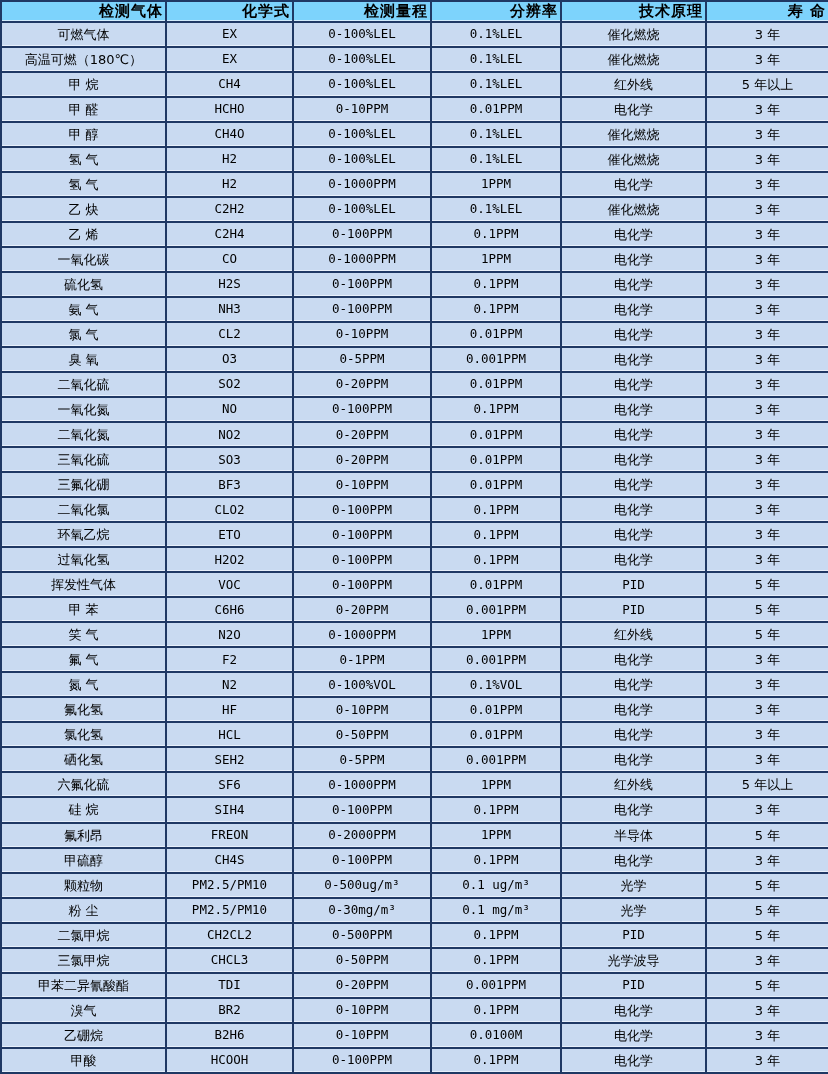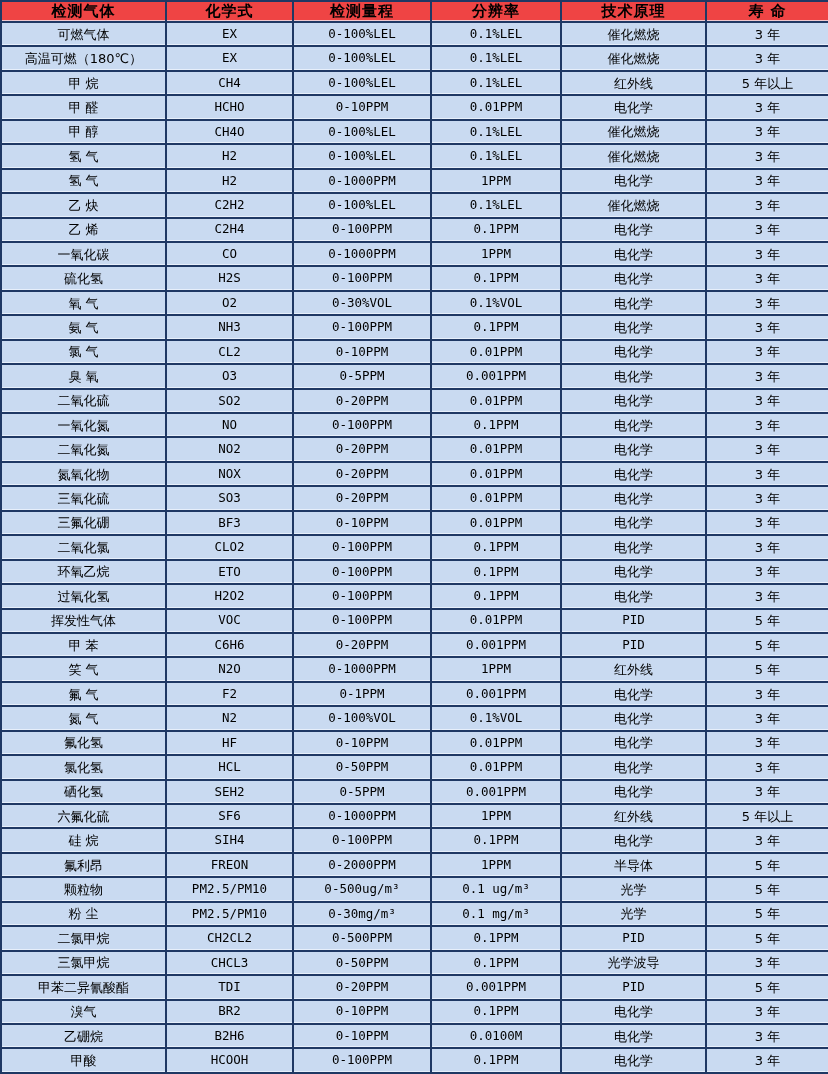--- a/index.html
+++ b/index.html
@@ -21,24 +21,25 @@
     border: 2px solid #1F3864;
     text-align: center;
     vertical-align: middle;
     padding: 0 2px;
     white-space: nowrap;
     overflow: hidden;
     color: #000000;
     box-shadow: inset 0 -1px 0 rgba(240,246,253,0.75);
   }
   table.spec th {
-    background: #ef4444;
+    background: #7dd3fc;
     font-size: 15px;
     font-weight: bold;
     letter-spacing: 1px;
+    text-align: right;
   }
   table.spec td {
     background: #C9DAF1;
     font-size: 13px;
     line-height: 1;
   }
   table.spec td.mono {
     font-family: "DejaVu Sans Mono", monospace;
     font-size: 12.5px;
   }
@@ -154,28 +155,20 @@
       </tr>
       <tr>
         <td>硫化氢</td>
         <td class="mono">H2S</td>
         <td class="mono">0-100PPM</td>
         <td class="mono">0.1PPM</td>
         <td>电化学</td>
         <td>3 年</td>
       </tr>
       <tr>
-        <td>氧 气</td>
-        <td class="mono">O2</td>
-        <td class="mono">0-30%VOL</td>
-        <td class="mono">0.1%VOL</td>
-        <td>电化学</td>
-        <td>3 年</td>
-      </tr>
-      <tr>
         <td>氨 气</td>
         <td class="mono">NH3</td>
         <td class="mono">0-100PPM</td>
         <td class="mono">0.1PPM</td>
         <td>电化学</td>
         <td>3 年</td>
       </tr>
       <tr>
         <td>氯 气</td>
         <td class="mono">CL2</td>
@@ -204,28 +197,20 @@
         <td>一氧化氮</td>
         <td class="mono">NO</td>
         <td class="mono">0-100PPM</td>
         <td class="mono">0.1PPM</td>
         <td>电化学</td>
         <td>3 年</td>
       </tr>
       <tr>
         <td>二氧化氮</td>
         <td class="mono">NO2</td>
-        <td class="mono">0-20PPM</td>
-        <td class="mono">0.01PPM</td>
-        <td>电化学</td>
-        <td>3 年</td>
-      </tr>
-      <tr>
-        <td>氮氧化物</td>
-        <td class="mono">NOX</td>
         <td class="mono">0-20PPM</td>
         <td class="mono">0.01PPM</td>
         <td>电化学</td>
         <td>3 年</td>
       </tr>
       <tr>
         <td>三氧化硫</td>
         <td class="mono">SO3</td>
         <td class="mono">0-20PPM</td>
         <td class="mono">0.01PPM</td>
@@ -346,20 +331,28 @@
       </tr>
       <tr>
         <td>氟利昂</td>
         <td class="mono">FREON</td>
         <td class="mono">0-2000PPM</td>
         <td class="mono">1PPM</td>
         <td>半导体</td>
         <td>5 年</td>
       </tr>
       <tr>
+        <td>甲硫醇</td>
+        <td class="mono">CH4S</td>
+        <td class="mono">0-100PPM</td>
+        <td class="mono">0.1PPM</td>
+        <td>电化学</td>
+        <td>3 年</td>
+      </tr>
+      <tr>
         <td>颗粒物</td>
         <td class="mono">PM2.5/PM10</td>
         <td class="mono">0-500ug/m³</td>
         <td class="mono">0.1 ug/m³</td>
         <td>光学</td>
         <td>5 年</td>
       </tr>
       <tr>
         <td>粉 尘</td>
         <td class="mono">PM2.5/PM10</td>

